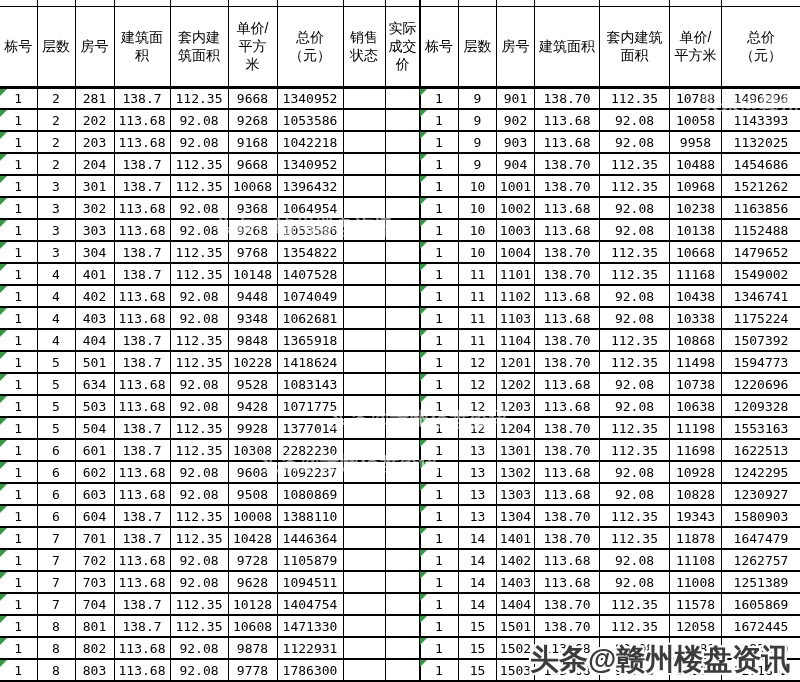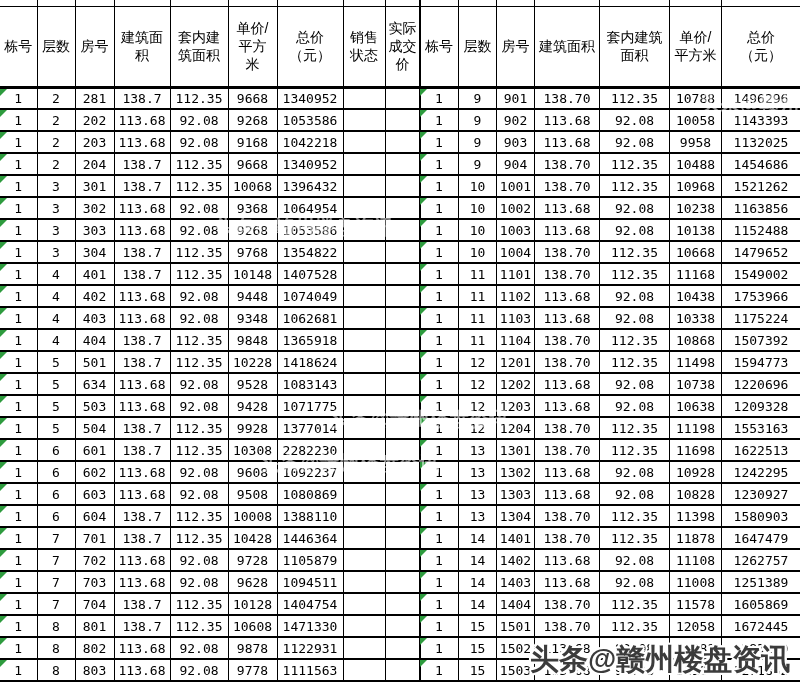--- a/index.html
+++ b/index.html
@@ -365,21 +365,21 @@
           <td></td>
           <td></td>
         </tr>
         <tr>
           <td class="flag">1</td>
           <td>8</td>
           <td>803</td>
           <td>113.68</td>
           <td>92.08</td>
           <td>9778</td>
-          <td>1111563</td>
+          <td>1786300</td>
           <td></td>
           <td></td>
         </tr>
       </tbody>
   </table>
 
   <table class="tbl tbl-right">
     <colgroup>
       <col style="width:39px">
         <col style="width:38px">
@@ -494,21 +494,21 @@
           <td>11168</td>
           <td>1549002</td>
         </tr>
         <tr>
           <td class="flag">1</td>
           <td>11</td>
           <td>1102</td>
           <td>113.68</td>
           <td>92.08</td>
           <td>10438</td>
-          <td>1753966</td>
+          <td>1346741</td>
         </tr>
         <tr>
           <td class="flag">1</td>
           <td>11</td>
           <td>1103</td>
           <td>113.68</td>
           <td>92.08</td>
           <td>10338</td>
           <td>1175224</td>
         </tr>
@@ -583,21 +583,21 @@
           <td>92.08</td>
           <td>10828</td>
           <td>1230927</td>
         </tr>
         <tr>
           <td class="flag">1</td>
           <td>13</td>
           <td>1304</td>
           <td>138.70</td>
           <td>112.35</td>
-          <td>11398</td>
+          <td>19343</td>
           <td>1580903</td>
         </tr>
         <tr>
           <td class="flag">1</td>
           <td>14</td>
           <td>1401</td>
           <td>138.70</td>
           <td>112.35</td>
           <td>11878</td>
           <td>1647479</td>

